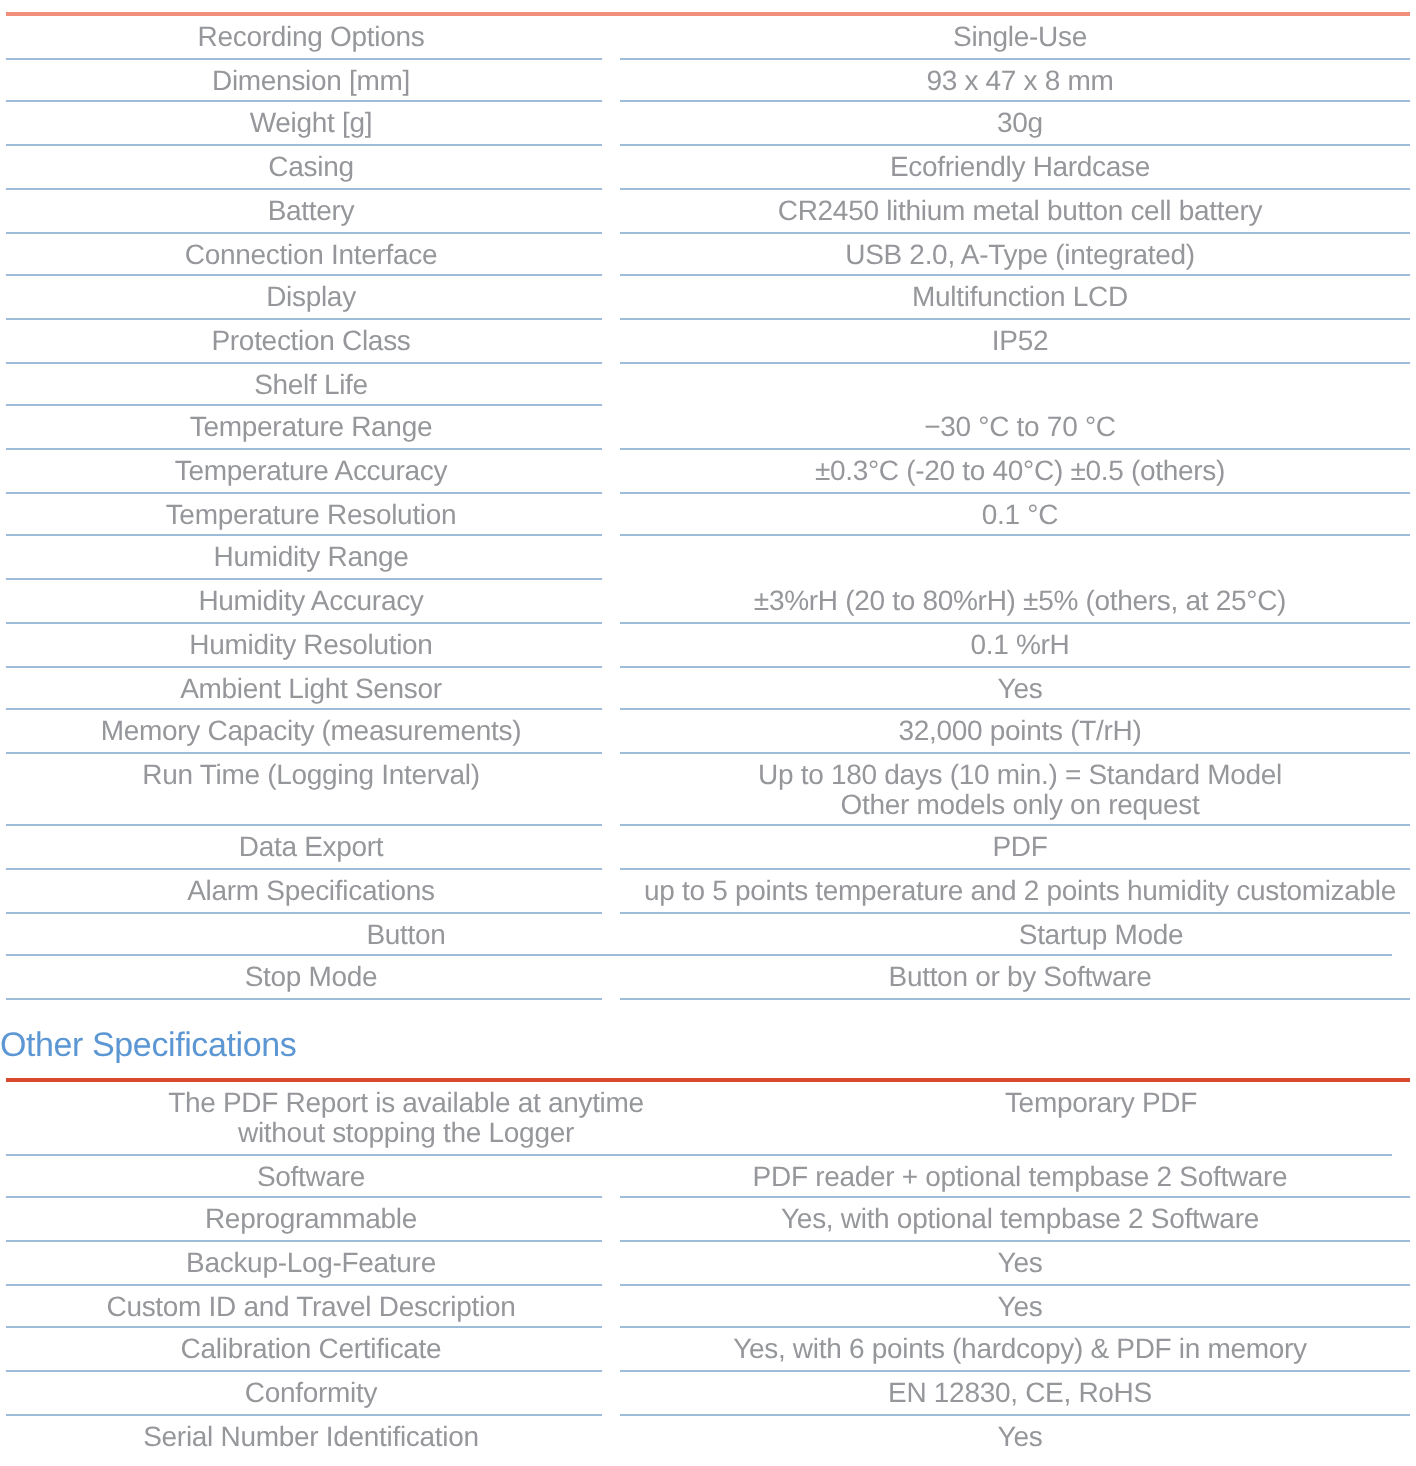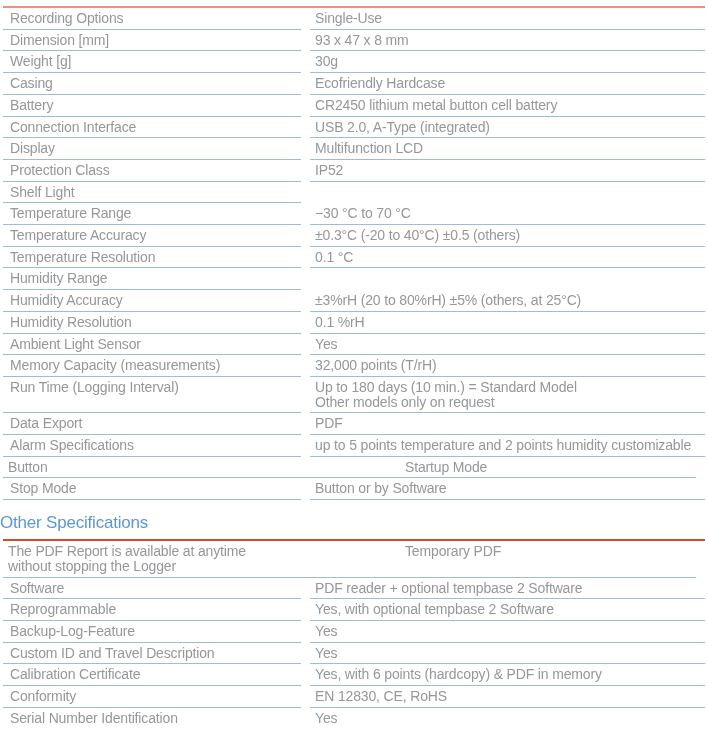--- a/index.html
+++ b/index.html
@@ -22,20 +22,21 @@
     margin: 6px 3px 0 3px;
     height: 0;
   }
   .section-rule {
     border-top: 2px solid #d8492d;
     margin: 0 3px;
     height: 0;
   }
   .spec-table {
     margin: 0 3px;
+    text-align: center;
   }
   .srow {
     display: flex;
     align-items: stretch;
   }
   .cell {
     box-sizing: border-box;
     padding: 3px 0 3px 0;
     line-height: 14.7px;
     border-bottom: 1px solid #9cbcd8;
@@ -96,21 +97,21 @@
     </div>
     <div class="srow">
       <div class="cell label">Display</div>
       <div class="cell value">Multifunction LCD</div>
     </div>
     <div class="srow">
       <div class="cell label">Protection Class</div>
       <div class="cell value">IP52</div>
     </div>
     <div class="srow">
-      <div class="cell label">Shelf Light</div>
+      <div class="cell label">Shelf Life</div>
     </div>
     <div class="srow">
       <div class="cell label">Temperature Range</div>
       <div class="cell value">−30 °C to 70 °C</div>
     </div>
     <div class="srow">
       <div class="cell label">Temperature Accuracy</div>
       <div class="cell value">±0.3°C (-20 to 40°C) ±0.5 (others)</div>
     </div>
     <div class="srow">

